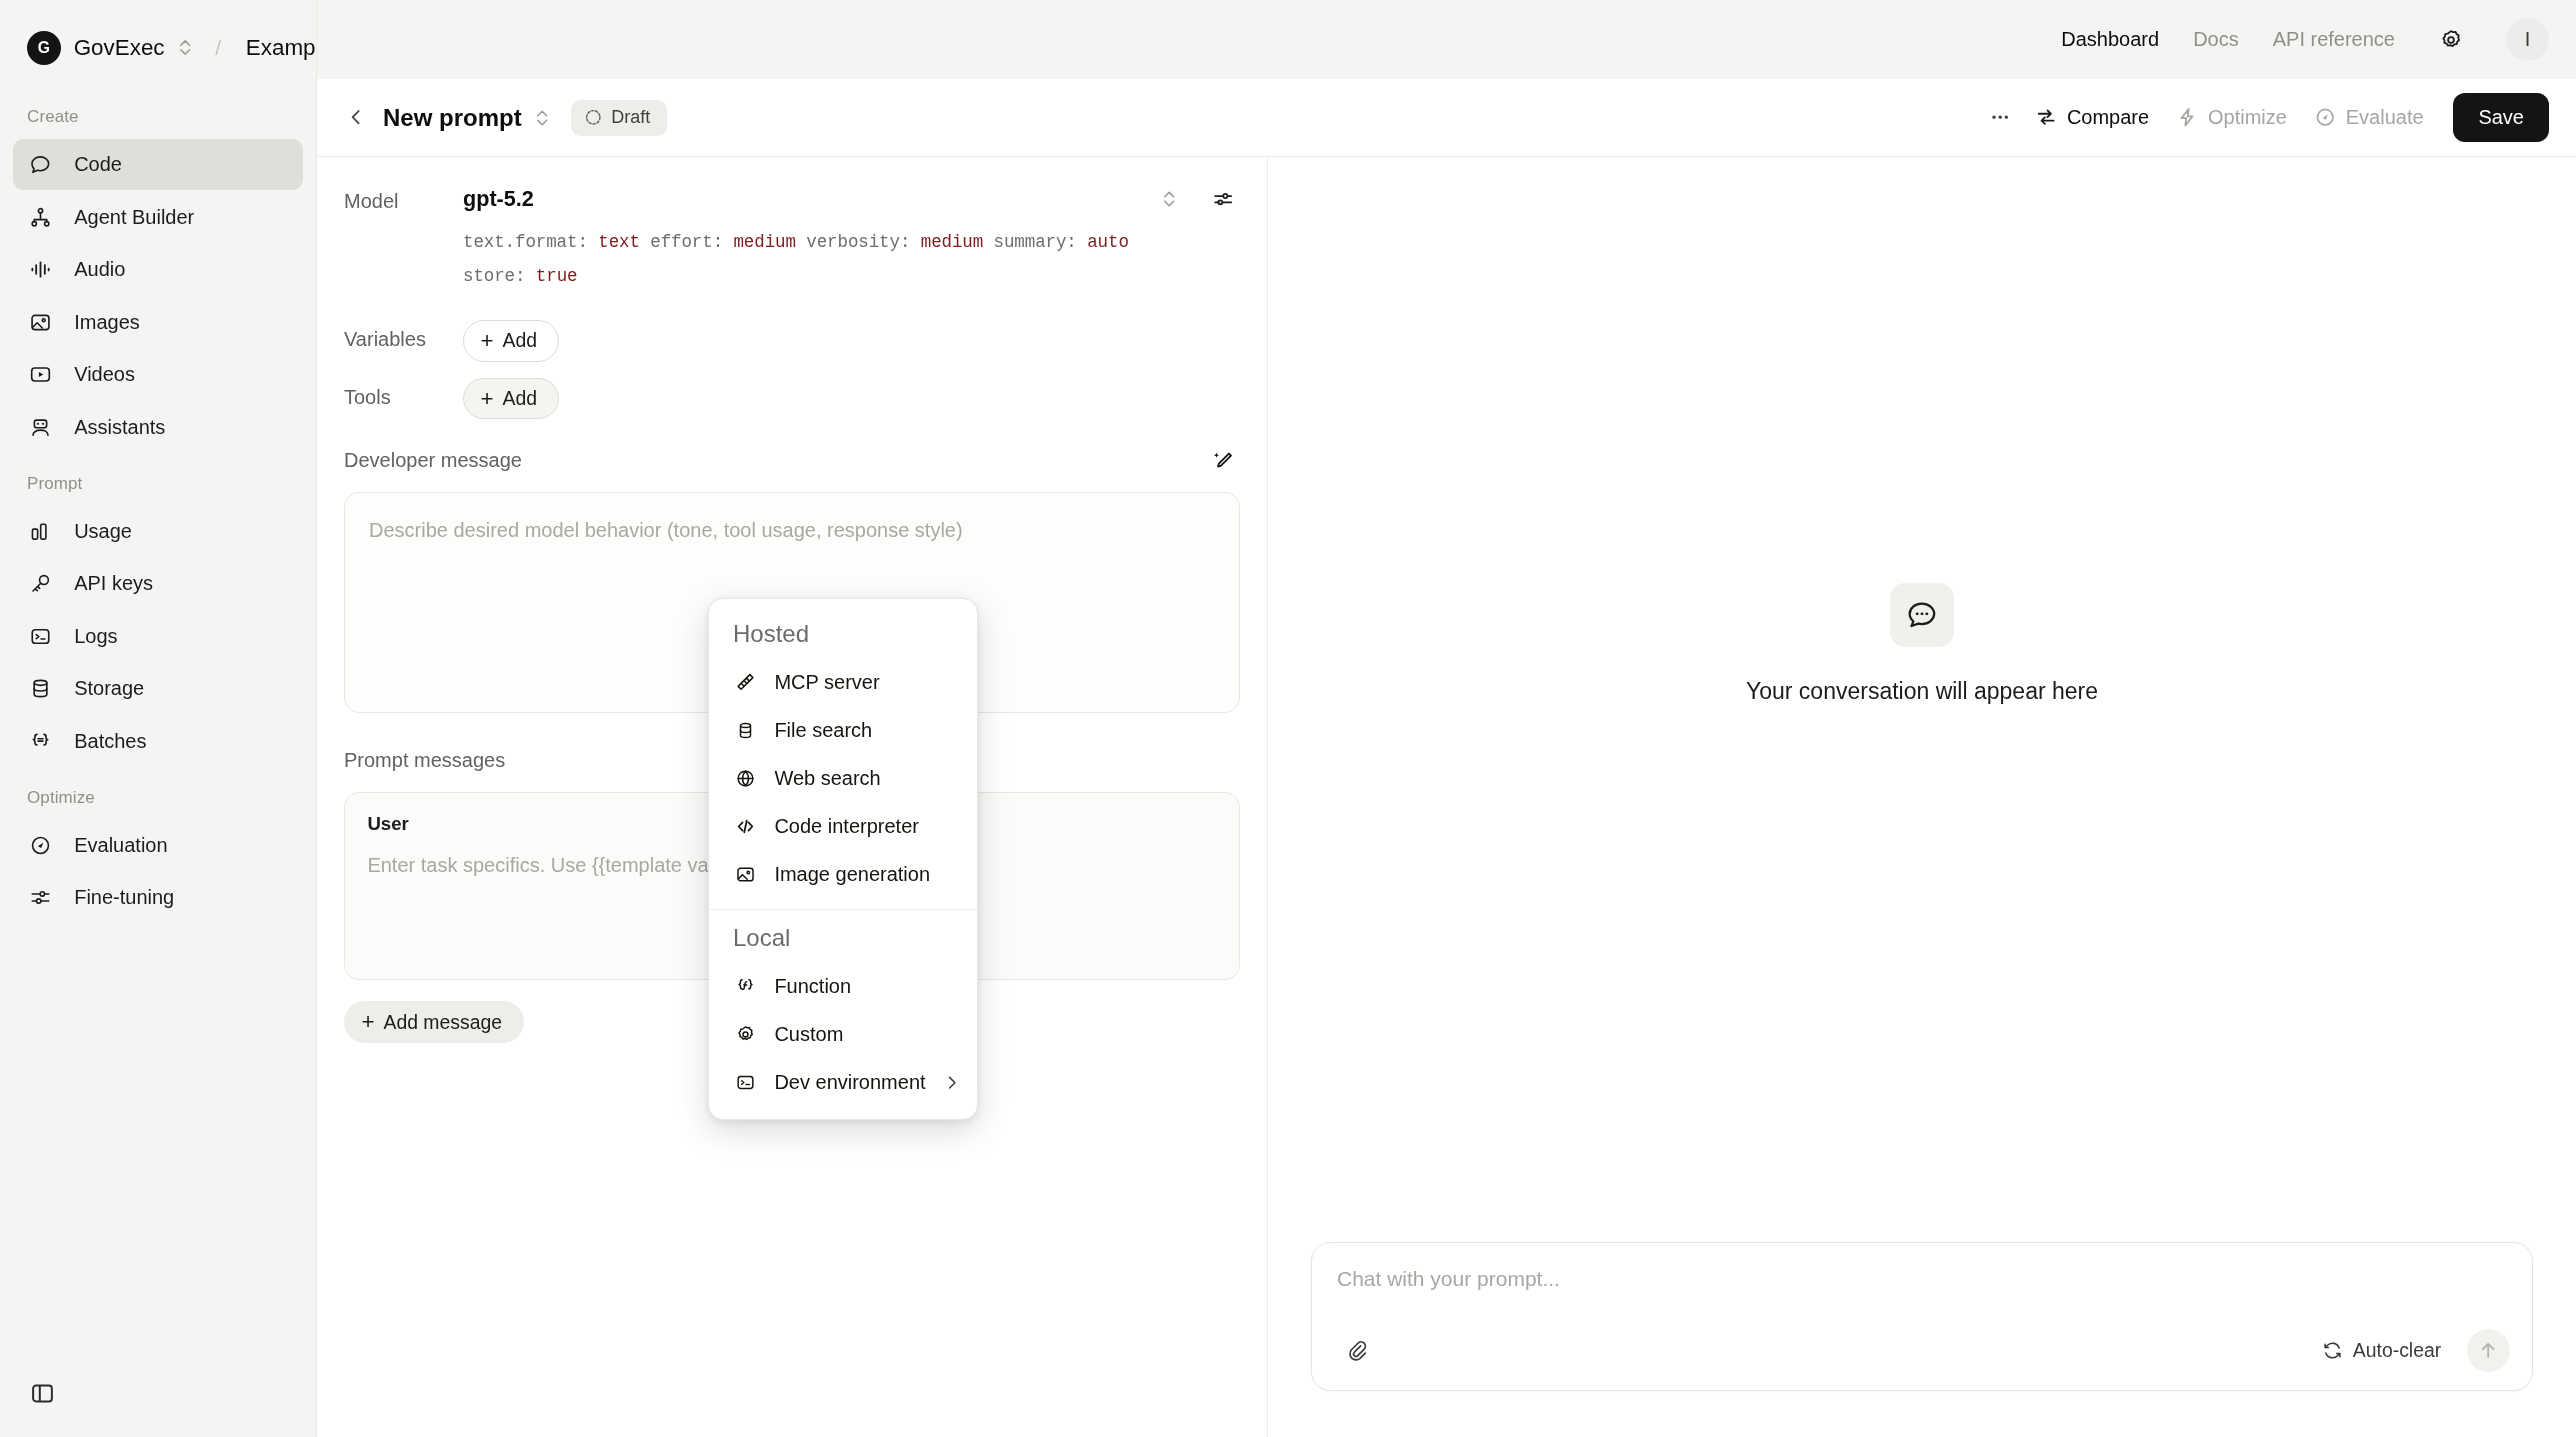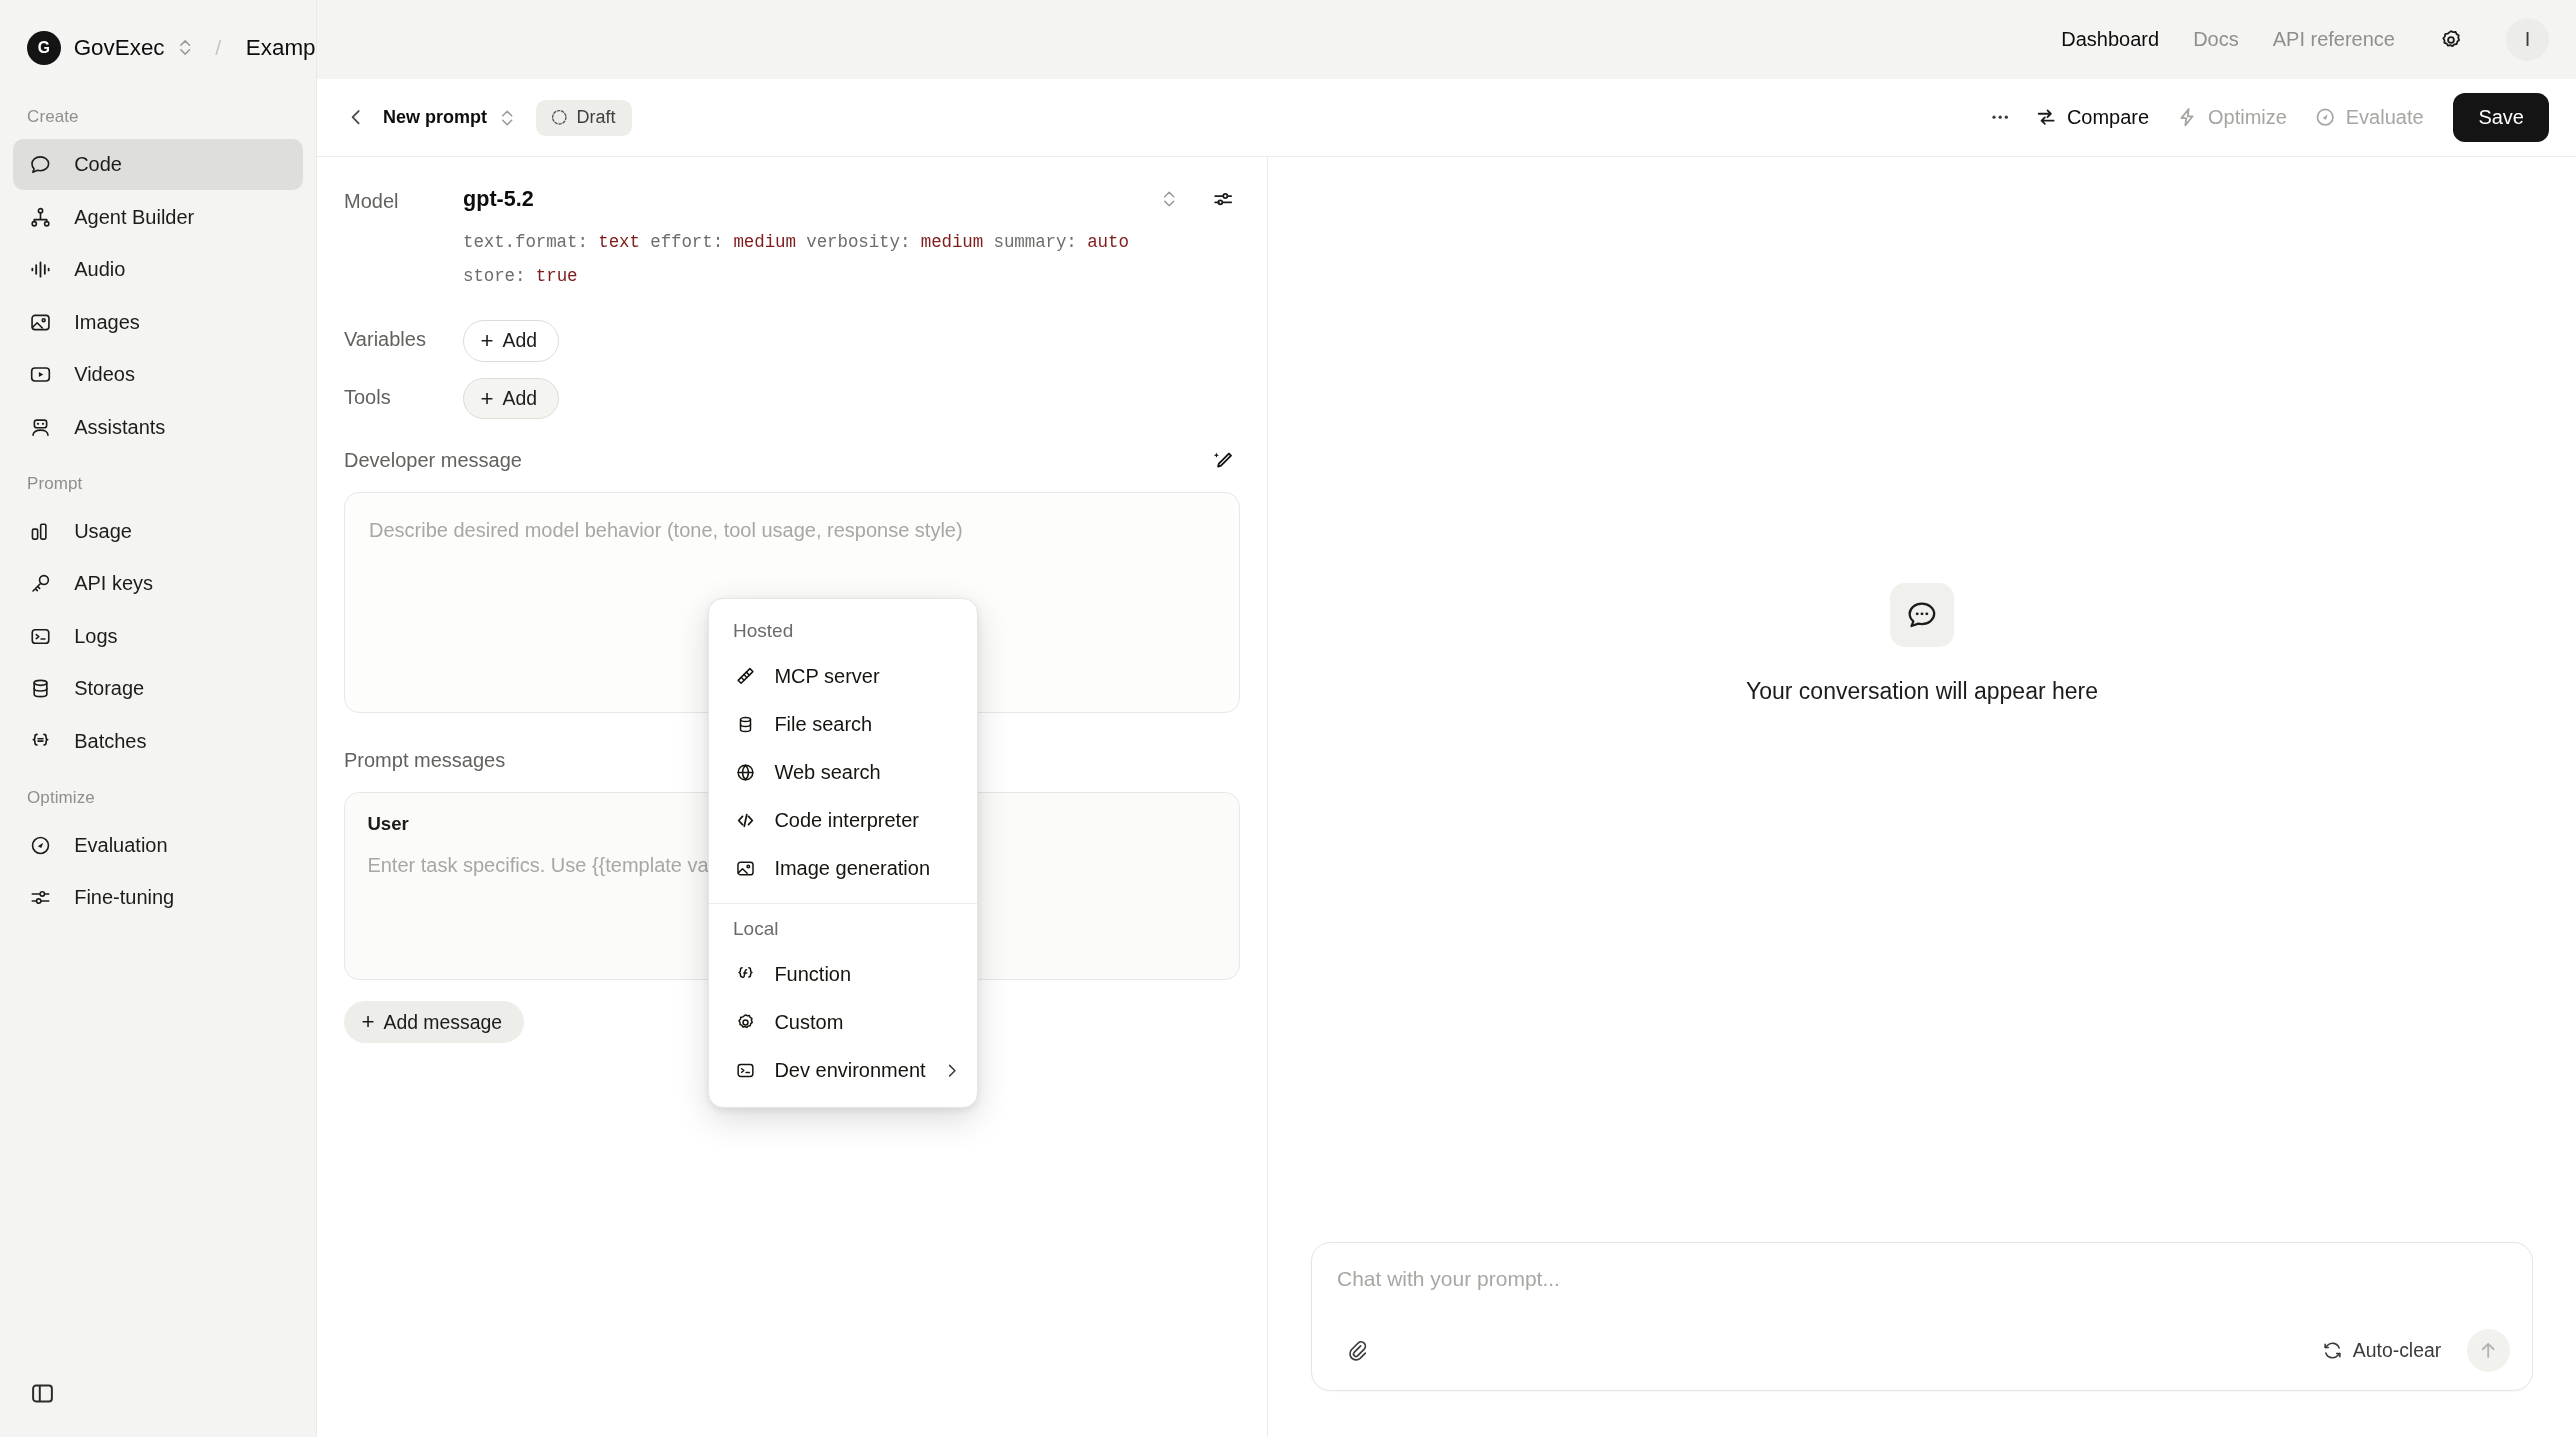--- a/index.html
+++ b/index.html
@@ -80,21 +80,21 @@
 
   .prompt-header {
     height: 78px; flex: 0 0 78px;
     display: flex; align-items: center;
     padding: 0 27px 0 21px;
     background: #fff;
     border-bottom: 0.7px solid #ececea;
     gap: 0;
   }
   .back-btn { width: 36px; height: 36px; display: flex; align-items: center; justify-content: center; cursor: pointer; color: #4a4a47; }
-  .prompt-title { font-size: 18px; font-weight: 600; margin-left: 9px; white-space: nowrap; }
+  .prompt-title { font-size: 24px; font-weight: 600; margin-left: 9px; white-space: nowrap; }
   .title-chevs { margin-left: 12px; width: 16.4px; height: 24px; }
   .draft-badge {
     display: flex; align-items: center; gap: 8.2px;
     background: #ededea; color: #3f3f3c;
     border-radius: 9.7px; padding: 7.5px 16.4px 7.5px 13.4px;
     font-size: 18px; margin-left: 21px; cursor: pointer;
   }
   .hdr-spacer { flex: 1 1 auto; }
   .hdr-btn {
     display: flex; align-items: center; gap: 9.7px;
@@ -171,21 +171,21 @@
 
   
   .dropdown {
     position: absolute; left: 391px; top: 441px;
     width: 270px; background: #fff;
     border: 0.7px solid #e6e6e3; border-radius: 15px;
     box-shadow: 0 10.4px 34px rgba(0,0,0,.14), 0 2.2px 7.5px rgba(0,0,0,.07);
     padding: 12px 0 12px 0; z-index: 50;
   }
   .dd-label {
-    font-size: 19px; color: #6b6b68;
+    font-size: 24px; color: #6b6b68;
     padding: 9px 0 10.4px 24px;
   }
   .dd-item {
     display: flex; align-items: center; gap: 16.4px;
     padding: 0 18px 0 24px; height: 48px;
     font-size: 20px; color: #15150f; cursor: pointer;
   }
   .dd-item .dico { width: 25px; height: 25px; flex: 0 0 25px; display: flex; align-items: center; justify-content: center; }
   .dd-item .dlbl { flex: 1 1 auto; white-space: nowrap; }
   .dd-sep { height: 0.7px; background: #ededea; margin: 10.4px 0 6px 0; }

